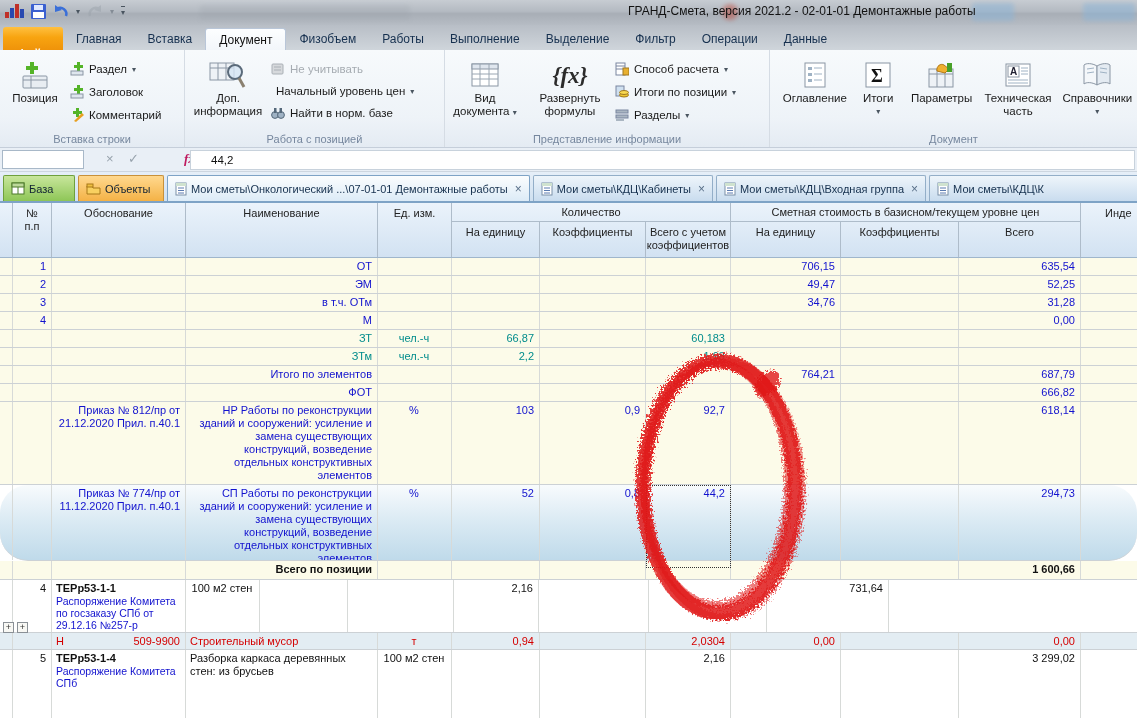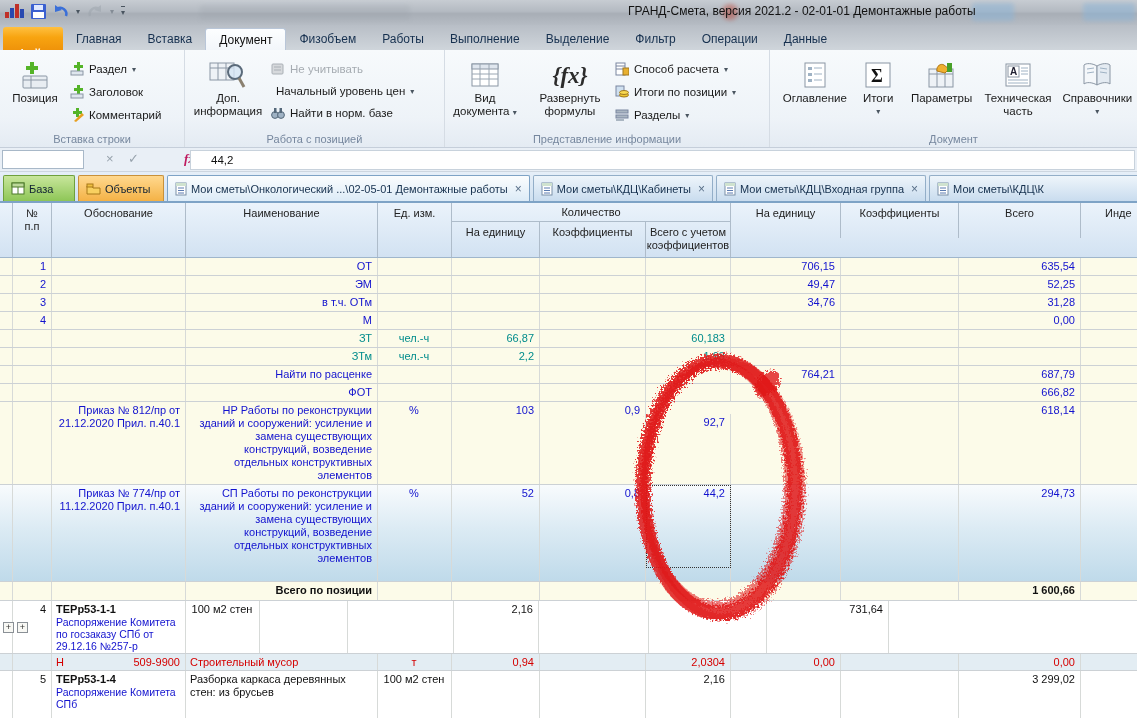--- a/index.html
+++ b/index.html
@@ -415,21 +415,21 @@
     <div class="ntab doc cur">
       <span>
         <svg width="12" height="14">
           <rect x="1" y="1" width="10" height="12" fill="#fff" stroke="#7a90a8"></rect>
           <rect x="1" y="1" width="10" height="3" fill="#cfe2cf"></rect>
           <line x1="3" y1="6" x2="9" y2="6" stroke="#5a7ab0"></line>
           <line x1="3" y1="8.5" x2="9" y2="8.5" stroke="#5a7ab0"></line>
           <line x1="3" y1="11" x2="9" y2="11" stroke="#5a7ab0"></line>
         </svg>
       </span>
-      <span>Мои сметы\Онкологический ...\02-05-01 Демонтажные работы</span>
+      <span>Мои сметы\Онкологический ...\07-01-01 Демонтажные работы</span>
       <span class="x">×</span>
     </div>
     <div class="ntab doc">
       <span>
         <svg width="12" height="14">
           <rect x="1" y="1" width="10" height="12" fill="#fff" stroke="#7a90a8"></rect>
           <rect x="1" y="1" width="10" height="3" fill="#cfe2cf"></rect>
           <line x1="3" y1="6" x2="9" y2="6" stroke="#5a7ab0"></line>
           <line x1="3" y1="8.5" x2="9" y2="8.5" stroke="#5a7ab0"></line>
           <line x1="3" y1="11" x2="9" y2="11" stroke="#5a7ab0"></line>
@@ -475,20 +475,21 @@
     <div class="hc w74">Ед. изм.</div>
     <div class="hgroup" style="width:279px;">
       <div class="hgtitle">Количество</div>
       <div class="hgrow">
         <div class="hc w88">На единицу</div>
         <div class="hc w106">Коэффициенты</div>
         <div class="hc w85">Всего с учетом коэффициентов</div>
       </div>
     </div>
     <div class="hgroup" style="width:350px;">
+      <div class="hgtitle">Сметная стоимость в базисном/текущем уровне цен</div>
       <div class="hgrow">
         <div class="hc w110">На единицу</div>
         <div class="hc w118">Коэффициенты</div>
         <div class="hc w122">Всего</div>
       </div>
     </div>
     <div class="hc w56 idxh">Инде</div>
   </div>
   <div id="gridrows">
       <div class="trow" style="height: 18px;">
@@ -619,21 +620,21 @@
         <div class="tcell" style="width: 110px;"></div>
         <div class="tcell" style="width: 118px;"></div>
         <div class="tcell" style="width: 122px;"></div>
         <div class="tcell" style="width: 56px;"></div>
       </div>
       <div class="trow" style="height: 18px;">
         <div class="tcell" style="width: 13px;"></div>
         <div class="tcell" style="width: 39px;"></div>
         <div class="tcell" style="width: 134px;"></div>
         <div class="tcell" style="width: 192px;">
-          <div class="ln blue r">Найти по расценке</div>
+          <div class="ln blue r">Итого по элементов</div>
         </div>
         <div class="tcell" style="width: 74px;"></div>
         <div class="tcell" style="width: 88px;"></div>
         <div class="tcell" style="width: 106px;"></div>
         <div class="tcell" style="width: 85px;"></div>
         <div class="tcell" style="width: 110px;">
           <div class="ln blue r">764,21</div>
         </div>
         <div class="tcell" style="width: 118px;"></div>
         <div class="tcell" style="width: 122px;">
@@ -670,31 +671,31 @@
         </div>
         <div class="tcell" style="width: 74px;">
           <div class="ln blue c">%</div>
         </div>
         <div class="tcell" style="width: 88px;">
           <div class="ln blue r">103</div>
         </div>
         <div class="tcell" style="width: 106px;">
           <div class="ln blue r">0,9</div>
         </div>
-        <div class="tcell" style="width: 85px; margin-top: 12px;">
+        <div class="tcell" style="width: 85px;">
           <div class="ln blue r">92,7</div>
         </div>
         <div class="tcell" style="width: 110px;"></div>
         <div class="tcell" style="width: 118px;"></div>
         <div class="tcell" style="width: 122px;">
           <div class="ln blue r">618,14</div>
         </div>
         <div class="tcell" style="width: 56px;"></div>
       </div>
-      <div class="trow sel" style="height: 97px;">
+      <div class="trow sel" style="height: 76px; border-radius: 28px;">
         <div class="tcell" style="width: 13px;"></div>
         <div class="tcell" style="width: 39px;"></div>
         <div class="tcell" style="width: 134px;">
           <div class="ln blue r">Приказ № 774/пр от 11.12.2020 Прил. п.40.1</div>
         </div>
         <div class="tcell" style="width: 192px;">
           <div class="ln blue r">СП Работы по реконструкции зданий и сооружений: усиление и замена существующих конструкций, возведение отдельных конструктивных элементов</div>
         </div>
         <div class="tcell" style="width: 74px;">
           <div class="ln blue c">%</div>

